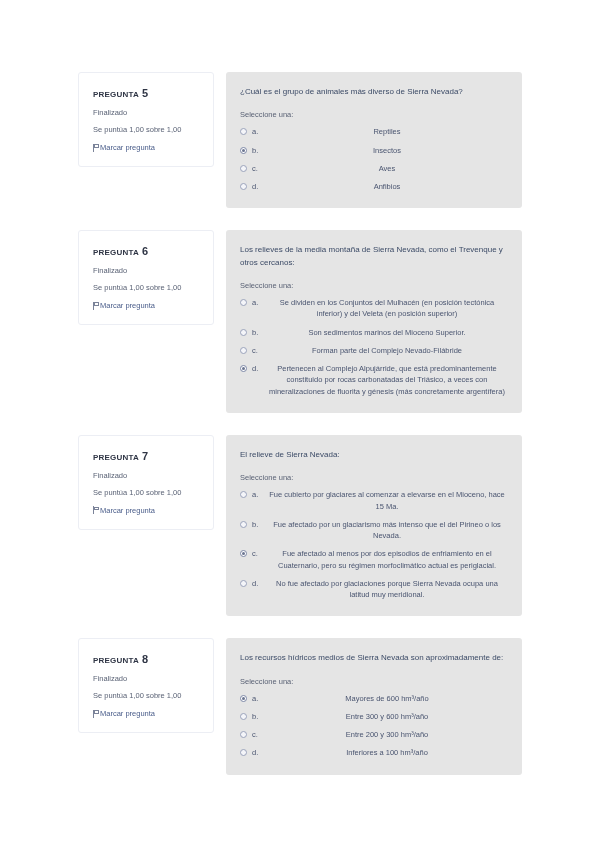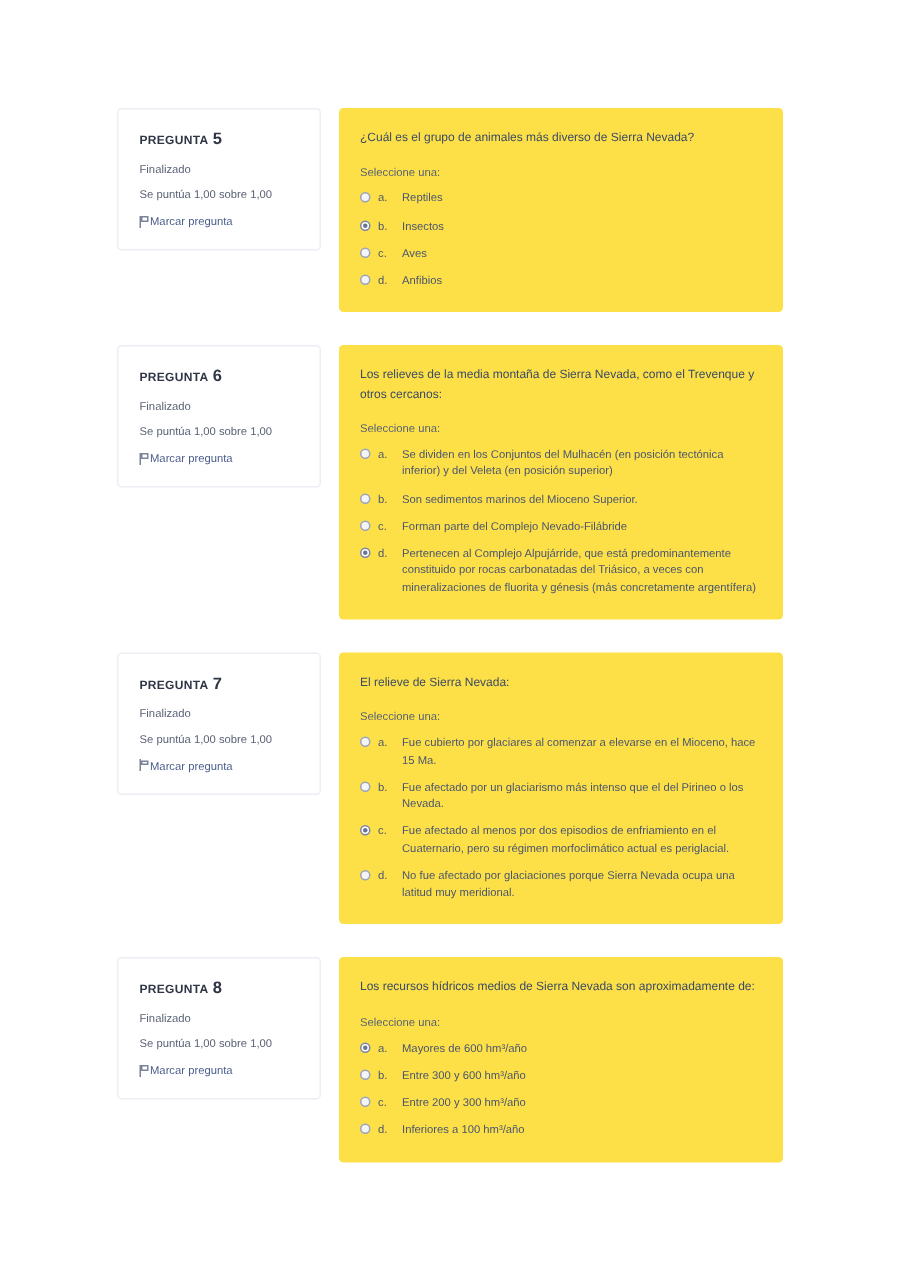--- a/index.html
+++ b/index.html
@@ -103,21 +103,21 @@
     position: absolute;
     left: 1px; top: 0.5px;
     width: 5px; height: 3.5px;
     border: 1px solid #7b8399;
     box-sizing: border-box;
   }
 
   
   .q-panel {
     flex: 1 1 auto;
-    background: #fde047;
+    background: #e5e5e5;
     border-radius: 3px;
     padding: 14px 16px 16px 14px;
     box-sizing: border-box;
   }
 
   .q-text {
     font-size: 8px;
     line-height: 1.55;
     color: #3b4a66;
     margin-bottom: 12px;
@@ -173,20 +173,21 @@
 
   .opt-letter {
     flex: 0 0 auto;
     min-width: 9px;
     color: #4a5570;
   }
 
   .opt-label {
     flex: 1 1 auto;
     padding-left: 2px;
+    text-align: center;
   }
 </style>
 </head>
 <body>
 
 <div class="page">
   <div class="quiz-list" id="quiz-list">
       <div class="question-block">
         <div class="info-card">
           <div class="info-title"><span>PREGUNTA</span><span class="qnum">5</span></div>

